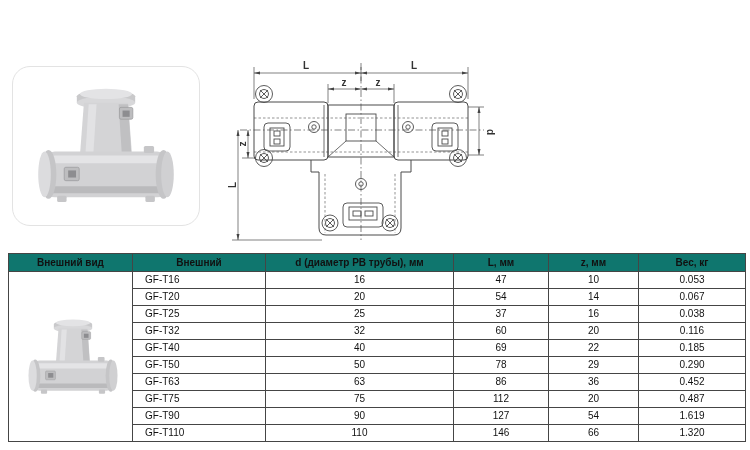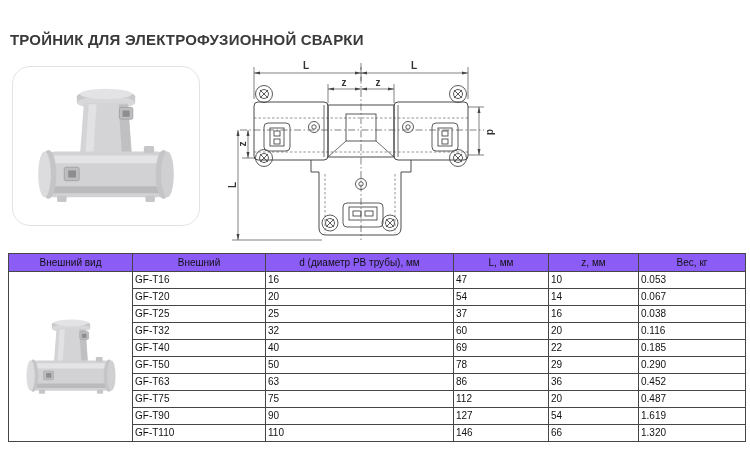--- a/index.html
+++ b/index.html
@@ -17,35 +17,34 @@
 
   .drawing-wrap { position:absolute; left:226px; top:56px; width:270px; height:188px; }
   .drawing-wrap svg { width:100%; height:100%; }
 
   svg text.dim { font-family:"Liberation Sans", sans-serif; font-size:10px;
                  font-weight:bold; fill:#333; }
 
   table.spec { position:absolute; left:8px; top:253px; width:737px;
                border-collapse:collapse; table-layout:fixed;
                font-size:10px; color:#111; }
-  table.spec th { background:#8b5cf6; font-weight:normal; height:18px;
+  table.spec th { background:#0f766e; font-weight:bold; height:18px;
                   border:1px solid #454545; text-align:center; padding:0;margin-top:36px; }
   table.spec td { border:1px solid #454545; height:16px; line-height:16px;
-                  padding:0 2px; background:#fff; white-space:nowrap; }
+                  padding:0 12px; background:#fff; white-space:nowrap; }
   td.articul { text-align:left; padding-left:5px; }
-  td.num { }
+  td.num { text-align:center; }
   td.photo-cell { text-align:center; vertical-align:middle; }
   td.photo-cell svg { width:104px; height:88px; vertical-align:middle; }
 </style>
 </head>
 <body>
 
 <div class="page">
 
-  <h1 class="title">ТРОЙНИК ДЛЯ ЭЛЕКТРОФУЗИОННОЙ СВАРКИ</h1>
 
   <div class="photo-frame">
     <svg viewBox="0 0 200 170">
       <g id="tee-shape">
 
         <ellipse cx="100" cy="22" rx="37" ry="8" fill="#c9c9cb"></ellipse>
         <rect x="63" y="22" width="74" height="8" fill="#c9c9cb"></rect>
         <ellipse cx="100" cy="30" rx="37" ry="8" fill="#d8d8da"></ellipse>
         <ellipse cx="100" cy="19" rx="33" ry="6.5" fill="#e3e3e5"></ellipse>
 

